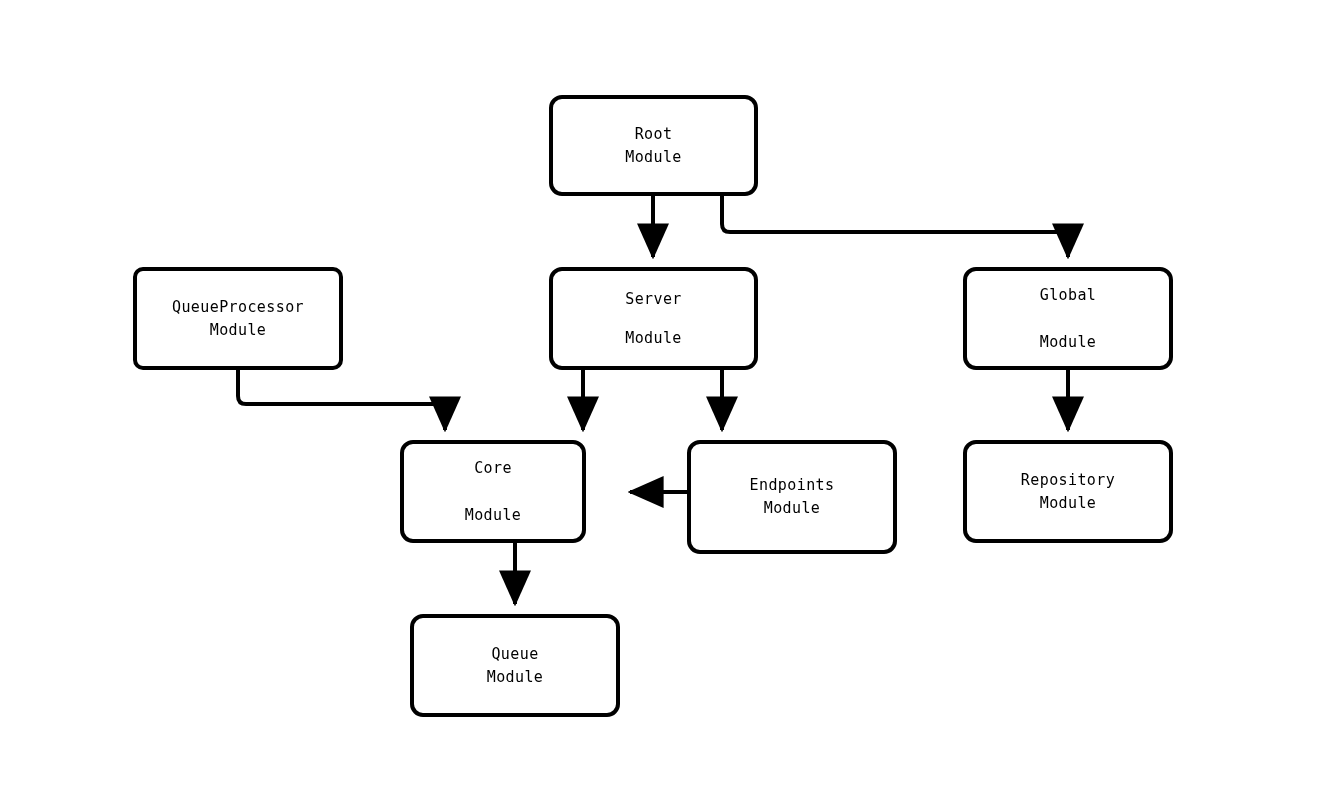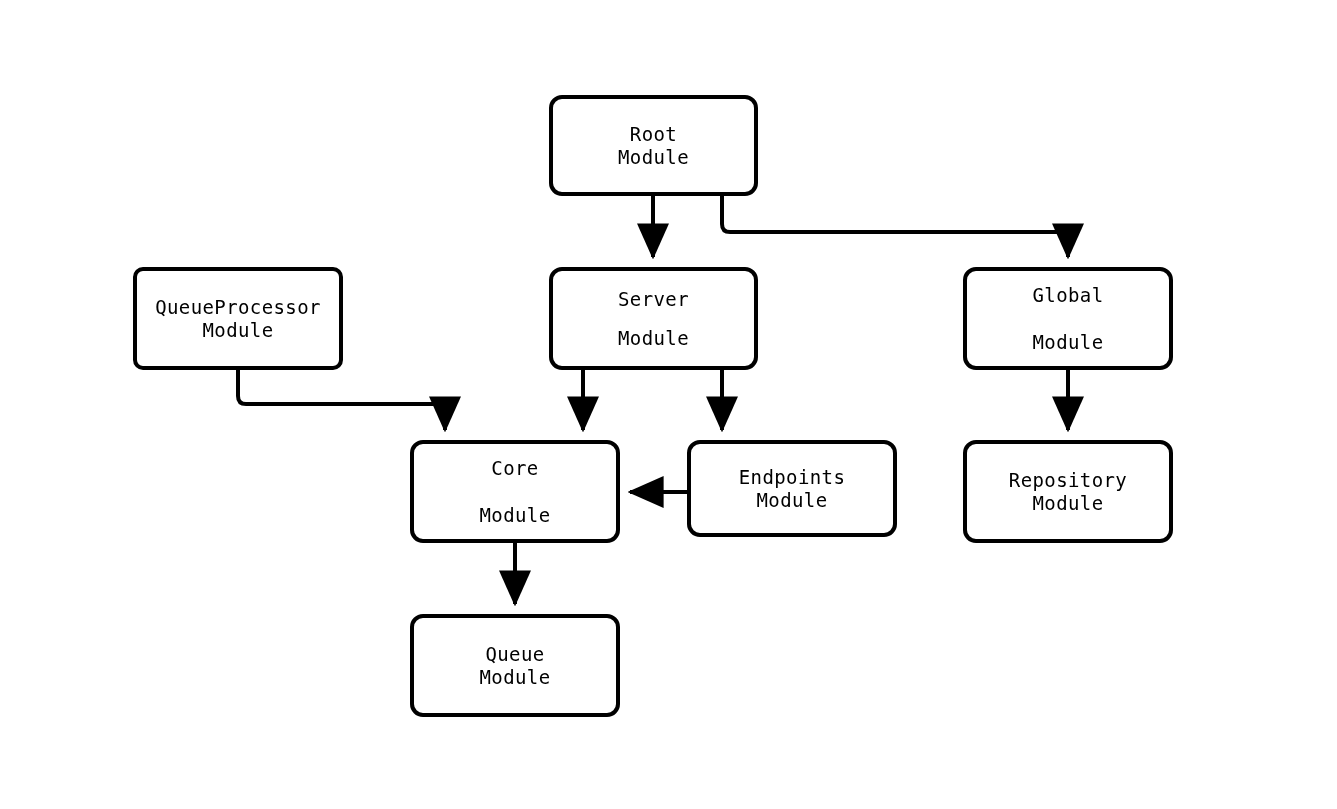--- a/index.html
+++ b/index.html
@@ -30,21 +30,21 @@
     border: 4px solid #000000;
     border-radius: 13px;
     display: flex;
     flex-direction: column;
     align-items: center;
     justify-content: center;
     z-index: 2;
   }
   .node-line {
     font-family: "DejaVu Sans Mono", "Liberation Mono", monospace;
-    font-size: 19px;
+    font-size: 15px;
     line-height: 23px;
     color: #000000;
     letter-spacing: 0.4px;
     white-space: pre;
     text-align: center;
   }
 </style>
 </head>
 <body>
 
@@ -93,26 +93,26 @@
   <div class="node" style="left:549px; top:267px; width:209px; height:103px;gap:16px;">
     <div class="node-line">Server</div>
     <div class="node-line">Module</div>
   </div>
 
   <div class="node" style="left:963px; top:267px; width:210px; height:103px;gap:24px;">
     <div class="node-line">Global</div>
     <div class="node-line">Module</div>
   </div>
 
-  <div class="node" style="left:410px; top:440px; width:210px; height:103px;gap:24px;">
+  <div class="node" style="left:400px; top:440px; width:186px; height:103px;gap:24px;">
     <div class="node-line">Core</div>
     <div class="node-line">Module</div>
   </div>
 
-  <div class="node" style="left:687px; top:440px; width:210px; height:97px;">
+  <div class="node" style="left:687px; top:440px; width:210px; height:114px;">
     <div class="node-line">Endpoints</div>
     <div class="node-line">Module</div>
   </div>
 
   <div class="node" style="left:963px; top:440px; width:210px; height:103px;">
     <div class="node-line">Repository</div>
     <div class="node-line">Module</div>
   </div>
 
   <div class="node" style="left:410px; top:614px; width:210px; height:103px;align-items:center;">

